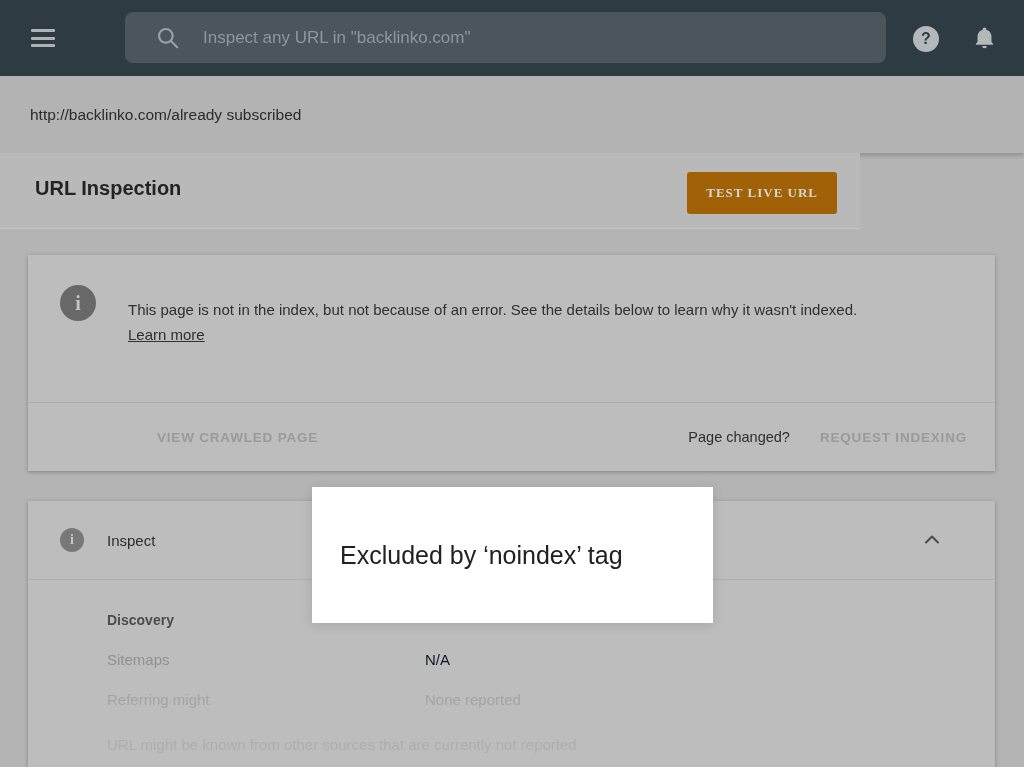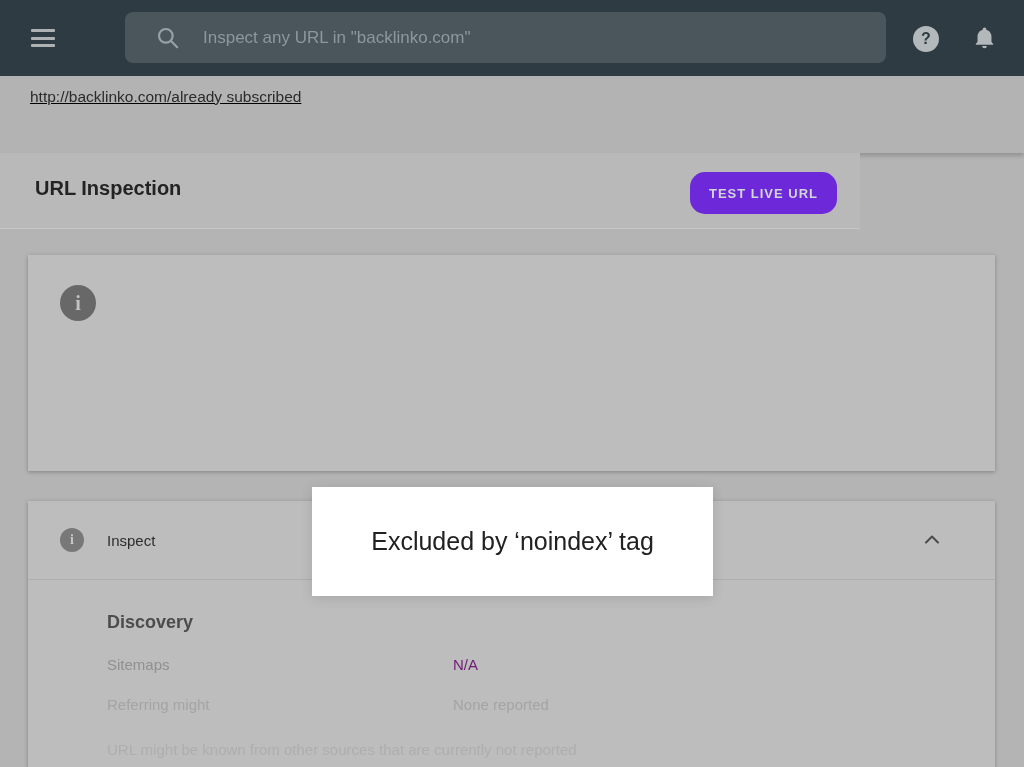--- a/index.html
+++ b/index.html
@@ -39,37 +39,37 @@
     display:flex; align-items:center; justify-content:center;
     color:#2e3b42; font-size:16px; font-weight:bold; cursor:pointer;
   }
   .bell-icon { position:absolute; left:971px; top:25px; width:27px; height:27px; cursor:pointer; }
 
   
   .breadcrumb-bar {
     position:absolute; left:0; top:76px; width:1024px; height:77px;
     background:#b3b3b3;
     box-shadow:0 3px 4px rgba(0,0,0,0.18);
-    display:flex; padding:12px 30px;text-decoration:underline;
+    display:flex; align-items:center; padding:12px 30px;
   }
   .breadcrumb-bar .crumb { font-size:15.5px; color:#2b2b2b; }
 
   
   .title-band {
     position:absolute; left:0; top:153px; width:860px; height:76px;
     background:#b9b9b9; border-bottom:1px solid #c6c6c6;
   }
   .page-title {
     position:absolute; left:35px; top:24px;
     font-size:20px; font-weight:bold; color:#232323;
   }
   .test-live-btn {
     position:absolute; right:23px; top:19px; height:42px; padding:0 19px;
-    background:#6d28d9; color:#d2d6d7; border:none; border-radius:15px;
-    font-family:Liberation Sans, sans-serif;
+    background:#a16207; color:#d2d6d7; border:none; border-radius:3px;
+    font-family:Liberation Serif, serif;
     font-size:13px; font-weight:bold; letter-spacing:1px; cursor:pointer;
   }
 
   
   .card {
     position:absolute; left:28px; width:967px;
     background:#bdbdbd; box-shadow:0 1px 4px rgba(0,0,0,0.28);
   }
   .status-card { top:255px; height:216px; }
   .status-card .body { display:flex; padding:30px 34px 0 32px; height:146px; }
@@ -104,35 +104,36 @@
     flex:0 0 24px; width:24px; height:24px; border-radius:50%;
     background:#787878; color:#c6c6c6;
     display:flex; align-items:center; justify-content:center;
     font-size:14px; font-weight:bold; font-family:"Liberation Serif", serif;
   }
   .coverage-label { margin-left:23px; font-size:15px; color:#2d2d2d; }
   .coverage-header .spacer { flex:1; }
   .chevron { width:24px; height:24px; margin-right:19px; cursor:pointer; }
 
   .coverage-body { padding:32px 28px 0 79px; }
-  .discovery-heading { font-size:18px; font-weight:bold; color:#4c4c4c; }
-  .kv-row { display:flex; margin-top:23px; font-size:15px;gap:28px; }
+  .discovery-heading { font-size:14px; font-weight:bold; color:#4c4c4c; }
+  .kv-row { display:flex; margin-top:23px; font-size:15px; }
   .kv-row .k { width:318px; }
   .row-sitemaps .k { color:#909090; }
-  .row-sitemaps .v { color:#701a75; }
+  .row-sitemaps .v { color:#0f172a; }
   .row-referring .k { color:#a4a4a4; }
   .row-referring .v { color:#a4a4a4; }
   .footnote { margin-top:28px; font-size:15px; color:#aeaeae; }
 
   
   .highlight-box {
-    position:absolute; left:312px; top:487px; width:401px; height:109px;
+    position:absolute; left:312px; top:487px; width:401px; height:136px;
     background:#ffffff; z-index:20;
-    display:flex; align-items:center; justify-content:center;
+    display:flex; align-items:center; 
     box-shadow:0 2px 12px rgba(0,0,0,0.12);
+    padding-left:28px;
   }
   .highlight-text { font-size:25px; color:#212121; }
 </style>
 </head>
 <body>
 
 <div class="app-header">
   <div class="hamburger">
     <span></span>
       <span></span>
@@ -161,21 +162,31 @@
 
 <div class="title-band">
   <div class="page-title">URL Inspection</div>
   <button class="test-live-btn">TEST LIVE URL</button>
 </div>
 
 <div class="card status-card">
   <div class="body">
     <div class="big-info">i</div>
     <div class="texts">
+      <div class="status-desc">
+        <span>This page is not in the index, but not because of an error. See the details below to learn why it wasn't indexed.</span>
+        <span class="learn-more">Learn more</span>
+      </div>
     </div>
+  </div>
+  <div class="status-footer">
+    <span class="ghost-btn">VIEW CRAWLED PAGE</span>
+    <span class="spacer"></span>
+    <span class="page-changed">Page changed?</span>
+    <span class="ghost-btn">REQUEST INDEXING</span>
   </div>
 </div>
 
 <div class="card coverage-card">
   <div class="coverage-header">
     <div class="small-info">i</div>
     <span class="coverage-label">Inspect</span>
     <span class="spacer"></span>
     <span class="chevron">
       <svg width="24" height="24" viewBox="0 0 24 24" fill="none" stroke="#4b4b4b" stroke-width="2" stroke-linecap="round" stroke-linejoin="round">

